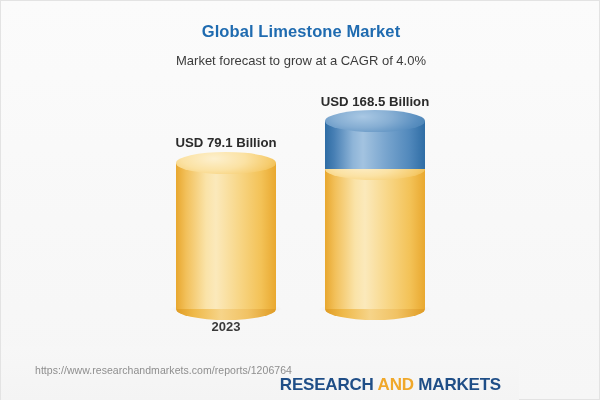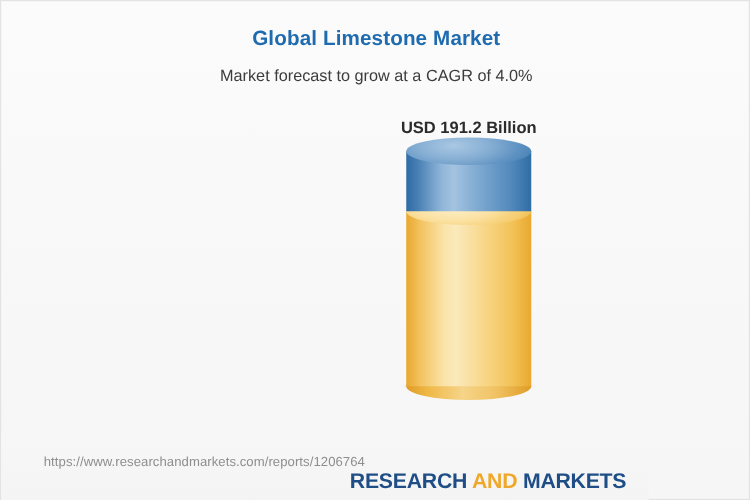--- a/index.html
+++ b/index.html
@@ -220,24 +220,40 @@
 
 <div id="card">
 
   <div id="header">
     <div id="chart-title">Global Limestone Market</div>
     <div id="chart-subtitle">Market forecast to grow at a CAGR of 4.0%</div>
   </div>
 
   <div id="plot">
 
+    <div class="bar-group" style="left:155px; height:345px;">
+
+      <div class="value-label" style="top:134px;">USD 79.1 Billion</div>
+
+      <div class="bar-shadow" style="left:14px; width:112px; top:302px;"></div>
+
+      <div class="cylinder" style="top:162px; height:146px;">
+        <div class="cyl-foot yellow-foot" style="top:135px;"></div>
+        <div class="seg" style="top:0; height:146px;">
+          <div class="seg-body yellow-body"></div>
+          <div class="seg-cap yellow-cap"></div>
+        </div>
+      </div>
+
+      <div class="cat-label" style="top:318px;">2023</div>
+    </div>
 
     <div class="bar-group" style="left:304px; height:345px;">
 
-      <div class="value-label" style="top:93px;">USD 191.2 Billion</div>
+      <div class="value-label" style="top:93px;">USD 168.5 Billion</div>
 
       <div class="bar-shadow" style="left:14px; width:112px; top:302px;"></div>
 
       <div class="cylinder" style="top:120px; height:188px;">
         <div class="cyl-foot yellow-foot" style="top:177px;"></div>
 
         <div class="seg" style="top:48px; height:140px;">
           <div class="seg-body yellow-body"></div>
           <div class="seg-cap yellow-cap"></div>
         </div>

